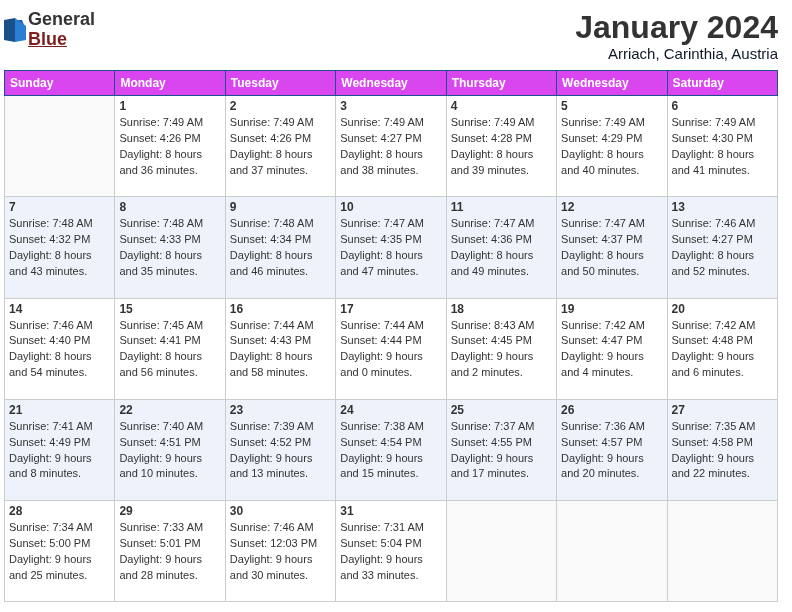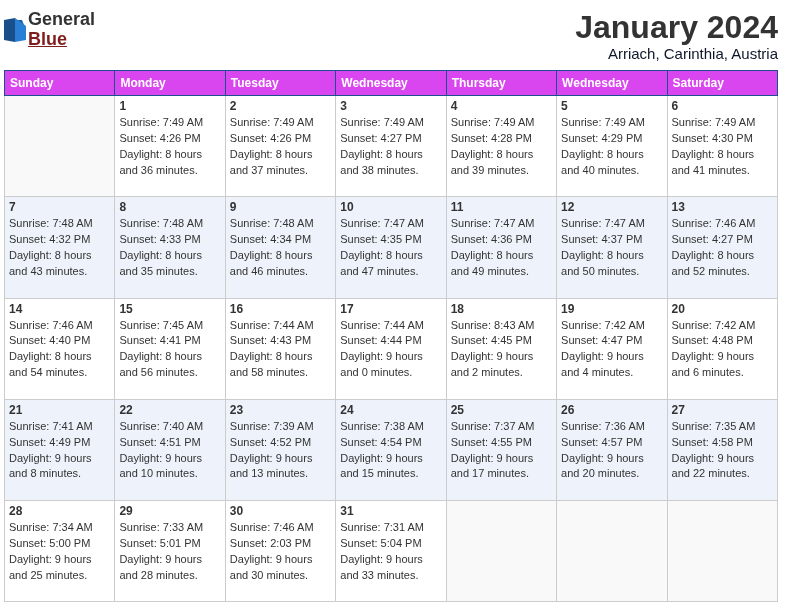--- a/index.html
+++ b/index.html
@@ -255,21 +255,21 @@
           <td>
             <span class="day-num">28</span>
             <div class="day-info"><span>Sunrise: 7:34 AM</span><br><span>Sunset: 5:00 PM</span><br><span>Daylight: 9 hours</span><br><span>and 25 minutes.</span></div>
           </td>
           <td>
             <span class="day-num">29</span>
             <div class="day-info"><span>Sunrise: 7:33 AM</span><br><span>Sunset: 5:01 PM</span><br><span>Daylight: 9 hours</span><br><span>and 28 minutes.</span></div>
           </td>
           <td>
             <span class="day-num">30</span>
-            <div class="day-info"><span>Sunrise: 7:46 AM</span><br><span>Sunset: 2:03 PM</span><br><span>Daylight: 9 hours</span><br><span>and 30 minutes.</span></div>
+            <div class="day-info"><span>Sunrise: 7:46 AM</span><br><span>Sunset: 12:03 PM</span><br><span>Daylight: 9 hours</span><br><span>and 30 minutes.</span></div>
           </td>
           <td>
             <span class="day-num">31</span>
             <div class="day-info"><span>Sunrise: 7:31 AM</span><br><span>Sunset: 5:04 PM</span><br><span>Daylight: 9 hours</span><br><span>and 33 minutes.</span></div>
           </td>
           <td class="empty"></td>
           <td class="empty"></td>
           <td class="empty"></td>
         </tr>
       </tbody>

